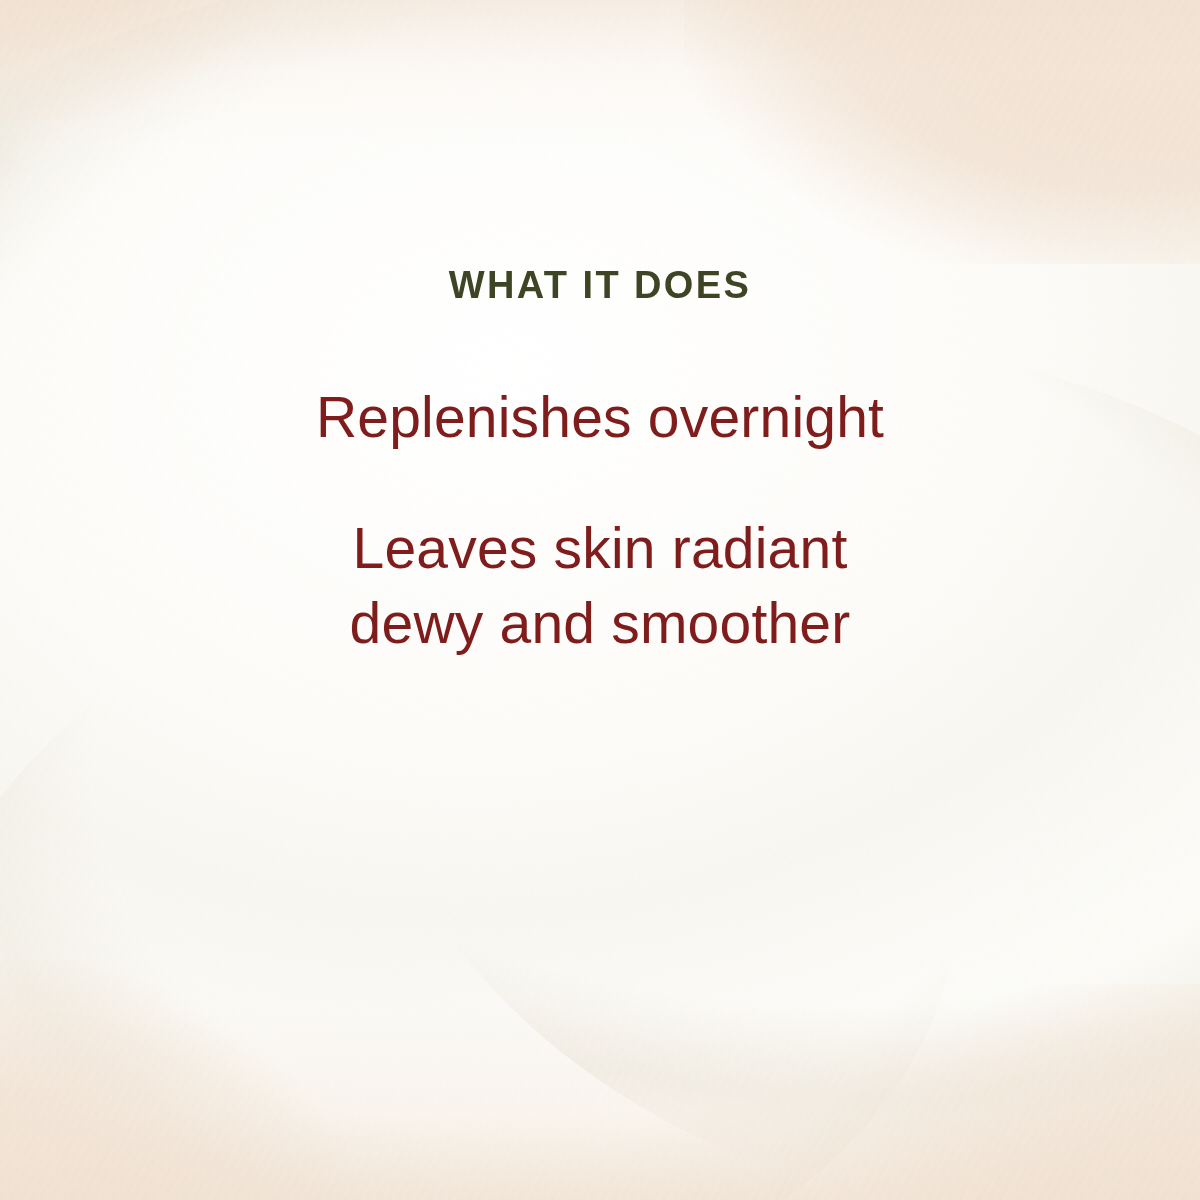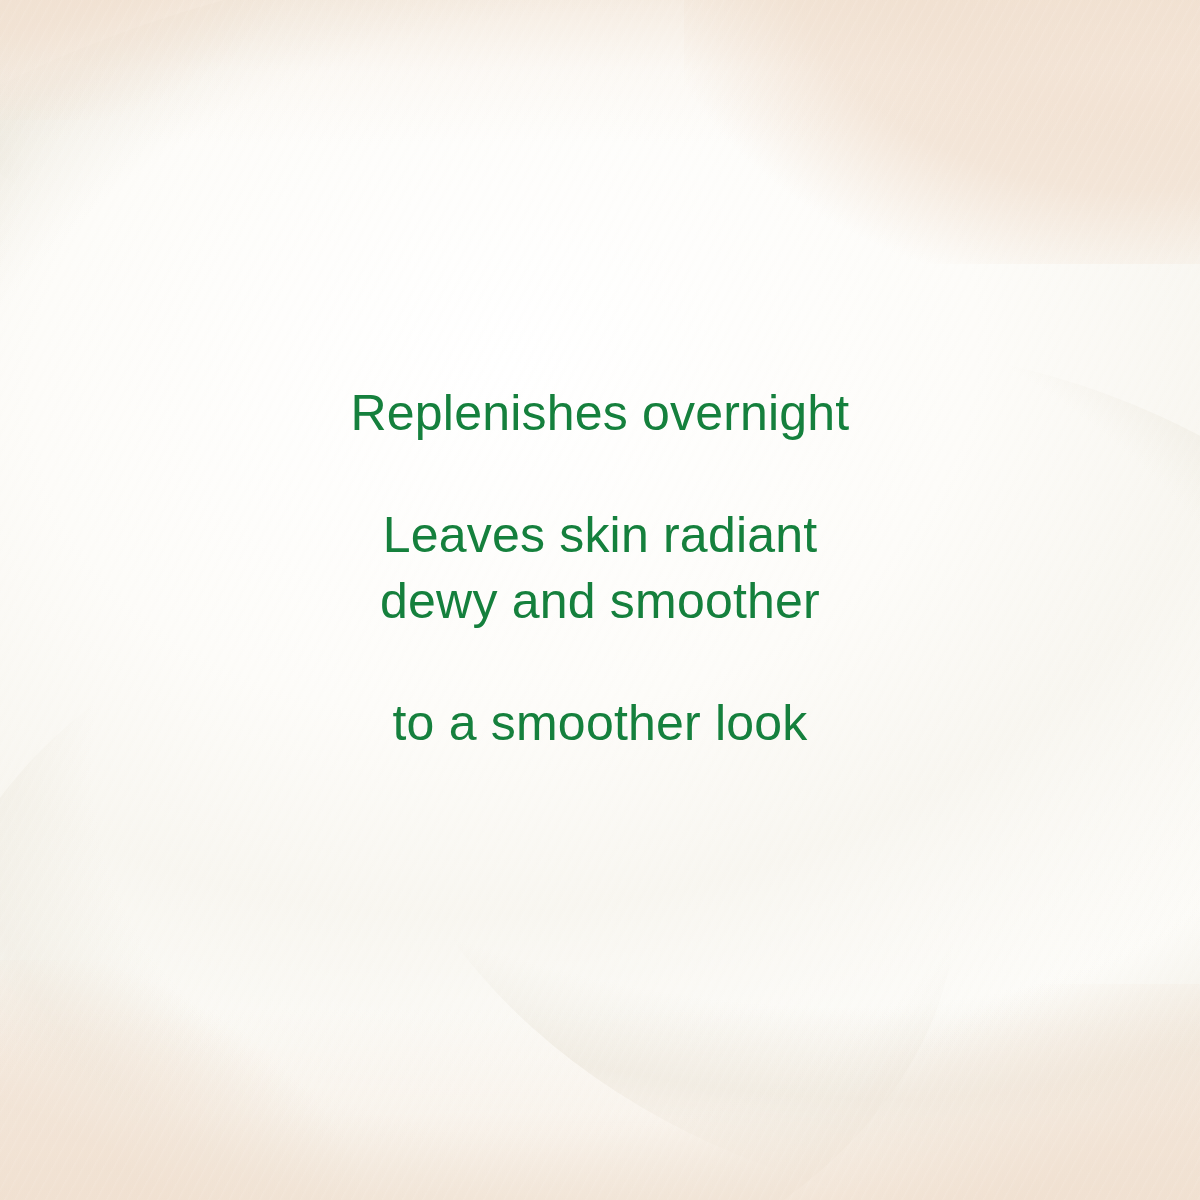--- a/index.html
+++ b/index.html
@@ -161,24 +161,24 @@
     color: #3d4524;
   }
   .benefits {
     position: absolute;
     top: 380px;
     left: 0;
     width: 100%;
     text-align: center;
   }
   .benefit {
-    font-size: 50px;
+    font-size: 57px;
     font-weight: 400;
     line-height: 1.32;
-    color: #15803d;
+    color: #7f1d1d;
     margin: 0 0 56px 0;
     letter-spacing: 0.2px;
   }
   .benefit:last-child {
     margin-bottom: 0;
   }
   .benefit-line {
     display: block;
   }
 </style>
@@ -196,28 +196,28 @@
   <div class="ridge ridge-5"></div>
   <div class="corner-tl"></div>
   <div class="corner-tr"></div>
   <div class="corner-bl"></div>
   <div class="corner-br"></div>
   <div class="edge-top"></div>
   <div class="edge-bottom"></div>
   <div class="grain"></div>
 
   <div class="content">
+    <div class="eyebrow">WHAT IT DOES</div>
 
     <div class="benefits">
       <p class="benefit">
         <span class="benefit-line">Replenishes overnight</span>
       </p>
       <p class="benefit">
         <span class="benefit-line">Leaves skin radiant</span>
         <span class="benefit-line">dewy and smoother</span>
       </p>
       <p class="benefit">
-        <span class="benefit-line">to a smoother look</span>
       </p>
     </div>
   </div>
 
 </div>
 
 </body></html>

